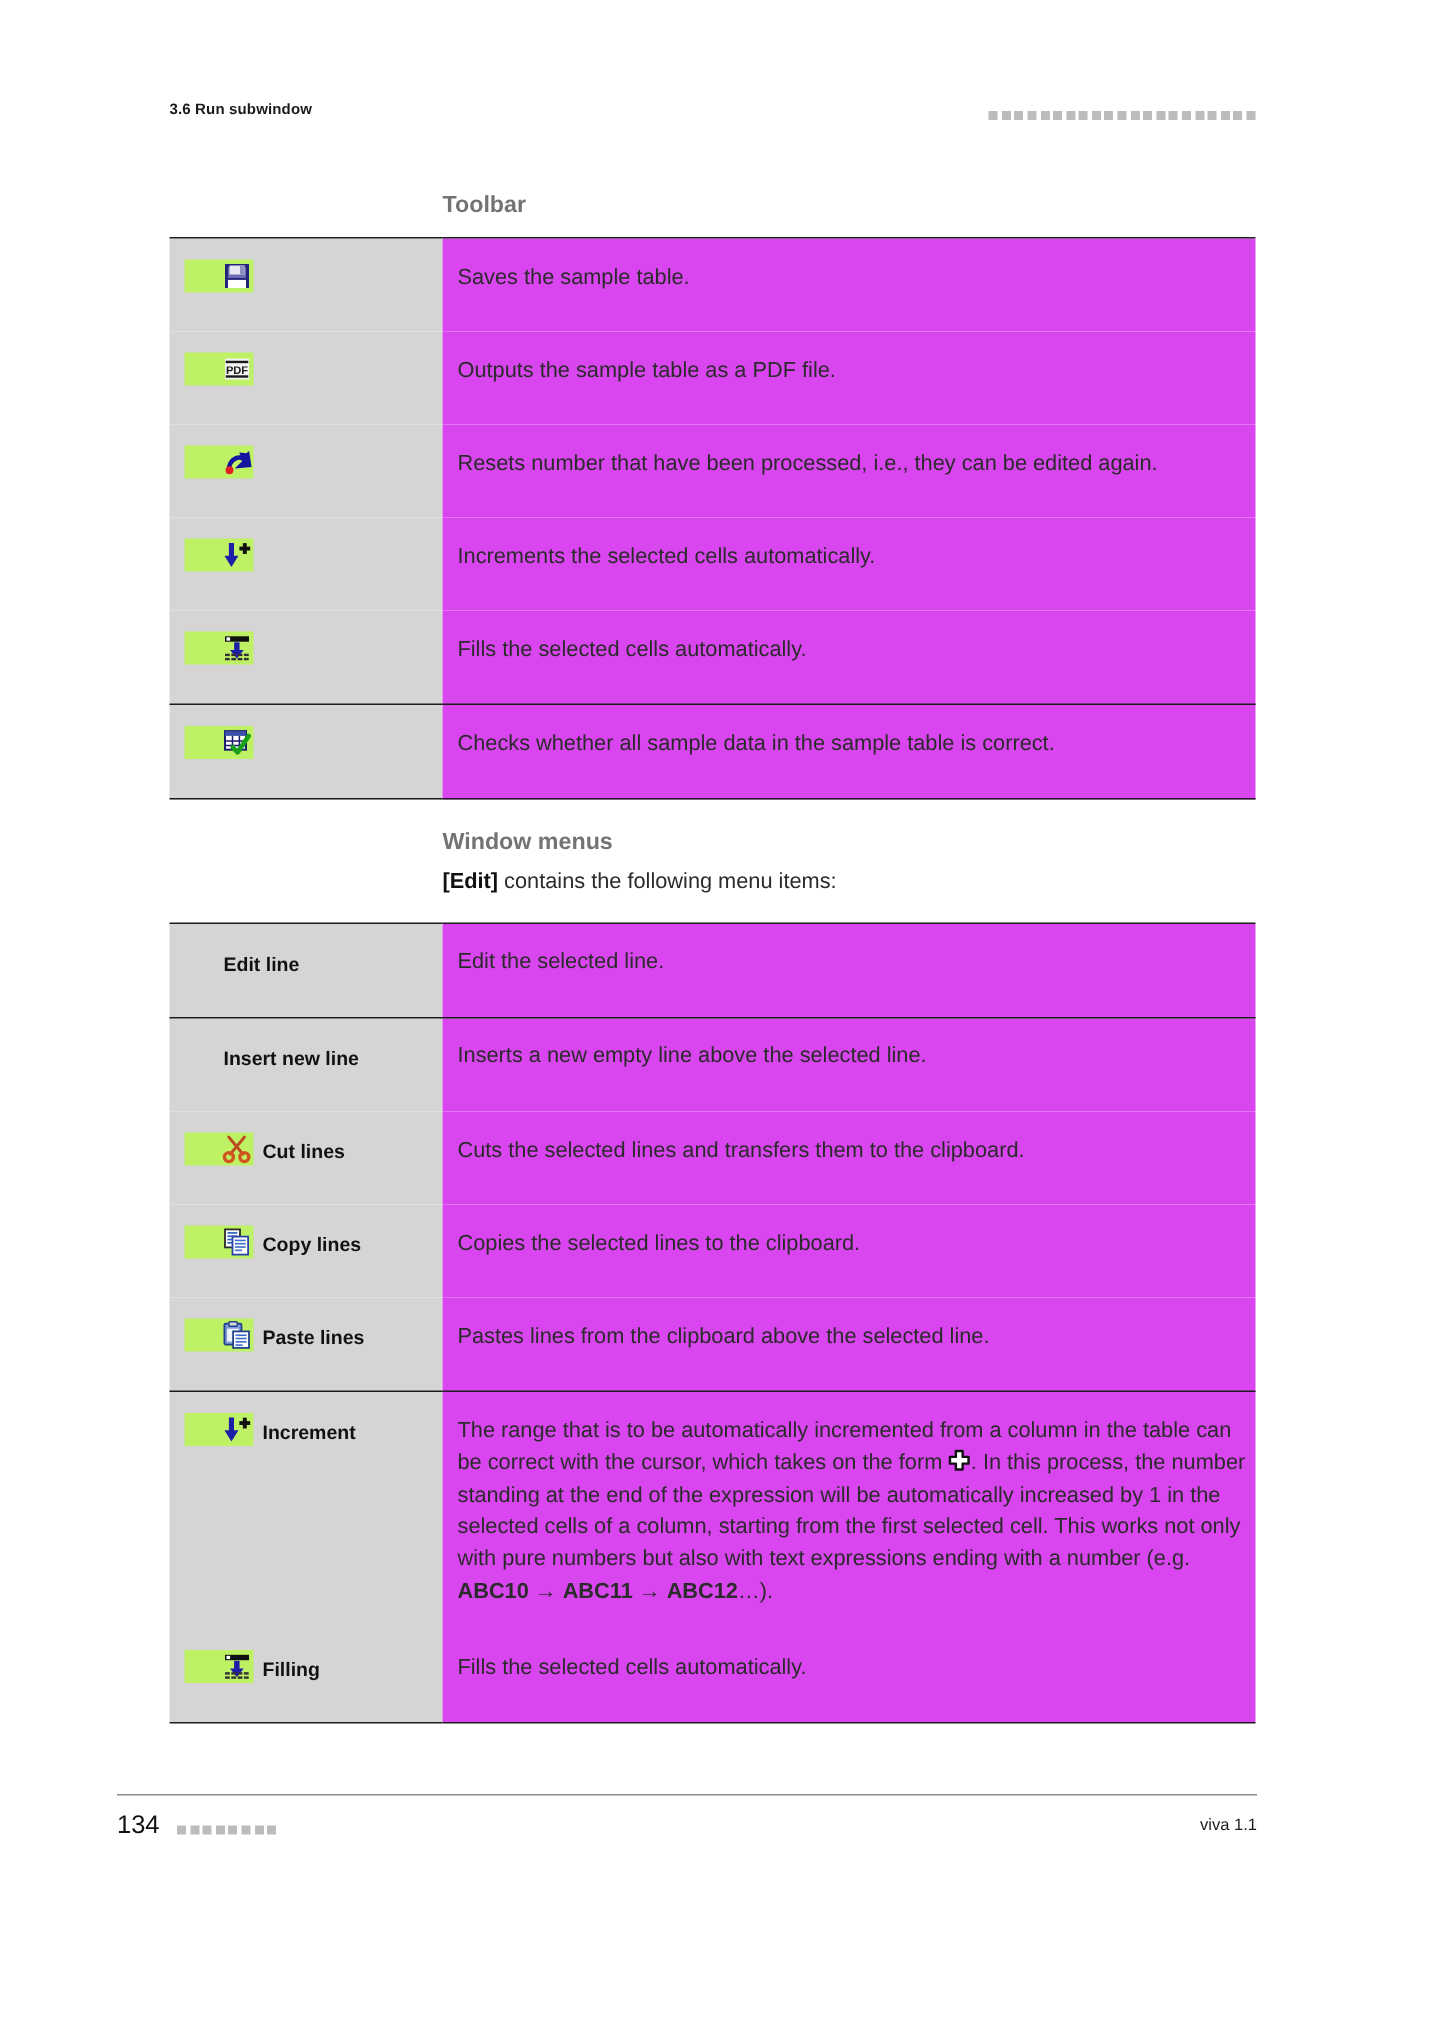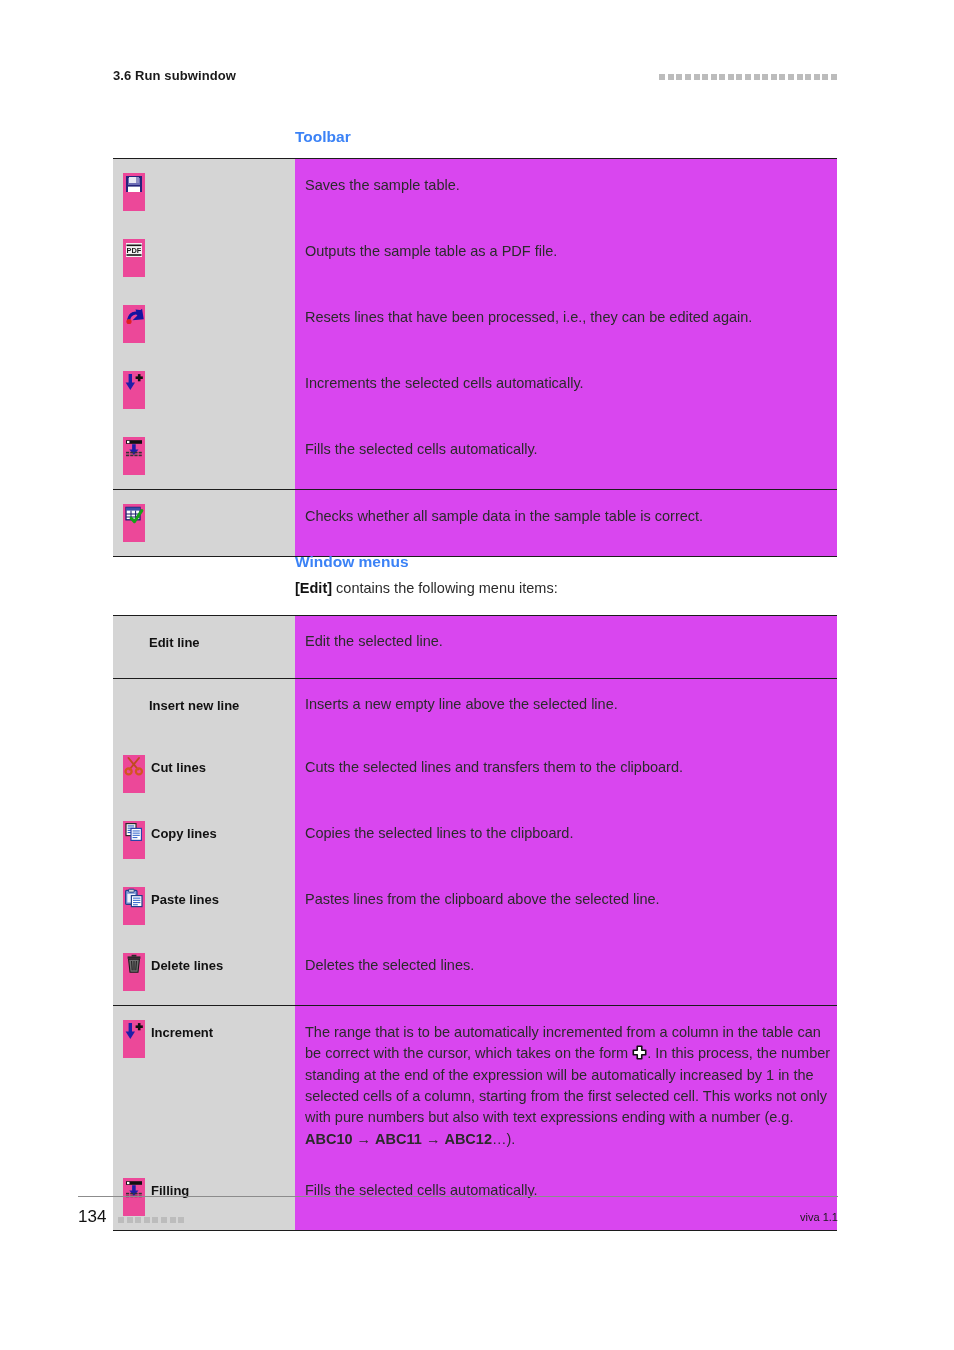--- a/index.html
+++ b/index.html
@@ -28,21 +28,21 @@
     position: absolute;
     left: 113px;
     top: 68px;
     width: 724px;
     height: 22px;
   }
   .running-head-text {
     position: absolute;
     left: 0;
     top: 0;
-    font-size: 13px;
+    font-size: 10px;
     font-weight: bold;
     color: #1a1a1a;
     letter-spacing: 0.1px;
     white-space: nowrap;
   }
   .head-squares {
     position: absolute;
     right: 0;
     top: 6px;
     display: flex;
@@ -53,21 +53,21 @@
     width: 6px;
     height: 6px;
     background: #bcbcbc;
   }
 
   
   .section-head {
     position: absolute;
     font-size: 15.5px;
     font-weight: bold;
-    color: #3b82f6;
+    color: #737373;
     white-space: nowrap;
   }
   #toolbar-heading { left: 295px; top: 128px; }
   #windowmenus-heading { left: 295px; top: 553px; }
 
   .intro-line {
     position: absolute;
     left: 295px;
     top: 580px;
     font-size: 14.5px;
@@ -137,25 +137,26 @@
     text-align: right;
   }
   .menu-label.indent { padding-left: 26px; }
 
   
   .tall-pad { height: 64px; }
 
   
   .ic {
     width: 22px;
-    height: 38px;
+    height: 22px;
     flex: 0 0 22px;
-    background: #ec4899;
+    background: #bef264;
     position: relative;
     display: block;
+    padding-left: 24px;
   }
   .ic svg { display: block; }
   .ic-inline {
     display: inline-block;
     width: 15px;
     height: 15px;
     vertical-align: -2px;
     position: relative;
   }
 
@@ -290,21 +291,21 @@
             <span class="ic">
               <svg width="22" height="22" viewBox="0 0 22 22">
                 <path d="M5.5 17 C5.5 8.5 13 6 17 10 L13.5 13.5 L19 13 L18 6.5 L15 9" fill="none" stroke="#1414a0" stroke-width="3" stroke-linecap="round"></path>
                 <path d="M6 11 C7 8 10.5 6.2 13.5 7.4 L12.5 4.6 L19 5.3 L15.5 11 L14.8 8.3" fill="#1414a0"></path>
                 <circle cx="6" cy="16.5" r="2.6" fill="#e02020"></circle>
               </svg>
             </span>
           </div>
         </td>
         <td class="cell-right">
-          <div class="right-inner">Resets lines that have been processed, i.e., they can be edited again.</div>
+          <div class="right-inner">Resets number that have been processed, i.e., they can be edited again.</div>
         </td>
       </tr>
 
       <tr>
         <td class="cell-left">
           <div class="left-inner">
             <span class="ic">
               <svg width="22" height="22" viewBox="0 0 22 22">
                 <rect x="5.6" y="3" width="3.4" height="10" fill="#1e1ea8"></rect>
                 <path d="M2.6 11.5 L12 11.5 L7.3 19 Z" fill="#1e1ea8"></path>
@@ -468,42 +469,20 @@
                 </g>
               </svg>
             </span>
             <span class="menu-label">Paste lines</span>
           </div>
         </td>
         <td class="cell-right">
           <div class="right-inner">Pastes lines from the clipboard above the selected line.</div>
         </td>
       </tr>
-      <tr>
-        <td class="cell-left">
-          <div class="left-inner">
-            <span class="ic">
-              <svg width="22" height="22" viewBox="0 0 22 22">
-                <rect x="4.6" y="3.4" width="12.8" height="2.4" fill="#2a2a2a"></rect>
-                <rect x="8.6" y="1.8" width="4.8" height="1.8" fill="#2a2a2a"></rect>
-                <path d="M5.6 6.2 L16.4 6.2 L15 19.2 L7 19.2 Z" fill="#6e6e6e" stroke="#1a1a1a" stroke-width="1.1"></path>
-                <g stroke="#1a1a1a" stroke-width="1">
-                  <line x1="8.6" y1="8" x2="9.2" y2="17.4"></line>
-                  <line x1="11" y1="8" x2="11" y2="17.4"></line>
-                  <line x1="13.4" y1="8" x2="12.8" y2="17.4"></line>
-                </g>
-              </svg>
-            </span>
-            <span class="menu-label">Delete lines</span>
-          </div>
-        </td>
-        <td class="cell-right">
-          <div class="right-inner">Deletes the selected lines.</div>
-        </td>
-      </tr>
 
       <tr class="grp-top">
         <td class="cell-left">
           <div class="left-inner">
             <span class="ic">
               <svg width="22" height="22" viewBox="0 0 22 22">
                 <rect x="5.6" y="3" width="3.4" height="10" fill="#1e1ea8"></rect>
                 <path d="M2.6 11.5 L12 11.5 L7.3 19 Z" fill="#1e1ea8"></path>
                 <rect x="12.6" y="5.4" width="7.2" height="2.6" fill="#111111"></rect>
                 <rect x="14.9" y="3.1" width="2.6" height="7.2" fill="#111111"></rect>

